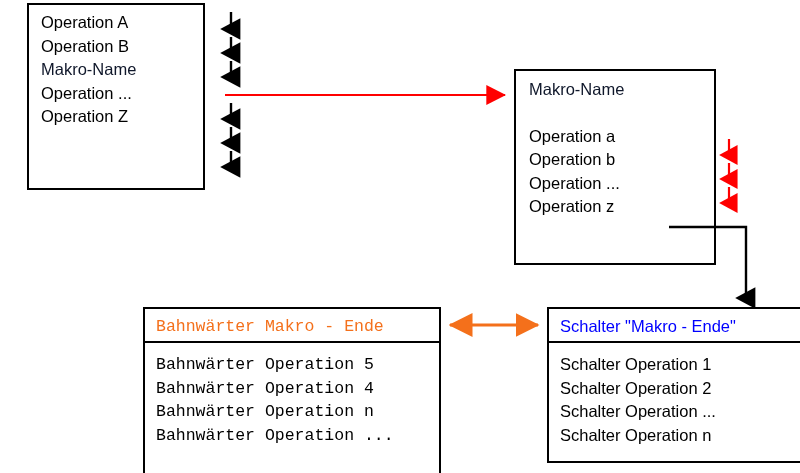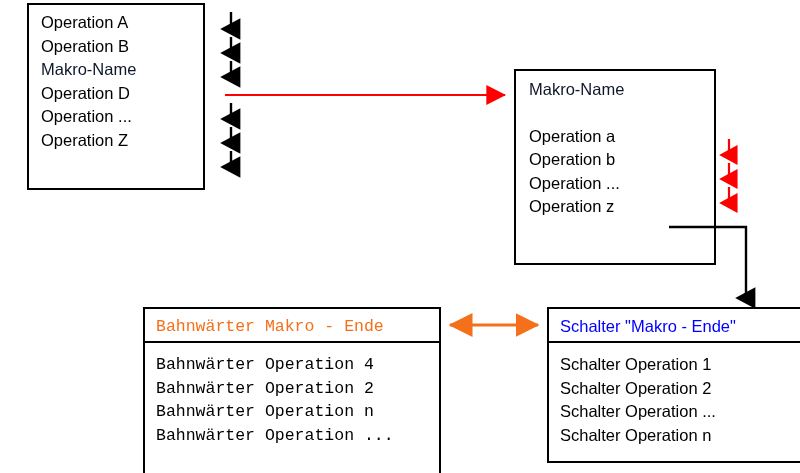--- a/index.html
+++ b/index.html
@@ -63,21 +63,20 @@
 </head>
 <body>
 
 <div id="canvas">
 
   <div class="box" style="left:10px; top:3px; width:178px; height:187px;">
     <div class="box-body" style="top:6px; left:12px;">
       <div class="line-item">Operation A</div>
       <div class="line-item">Operation B</div>
       <div class="line-item red-text">Makro-Name</div>
-      <div class="line-item">Operation D</div>
       <div class="line-item">Operation ...</div>
       <div class="line-item">Operation Z</div>
     </div>
   </div>
 
   <div class="box" style="left:497px; top:69px; width:202px; height:196px;">
     <div class="box-body" style="top:7px; left:13px;">
       <div class="title-line red-text">Makro-Name</div>
       <div style="height:23px;"></div>
       <div class="line-item">Operation a</div>
@@ -86,22 +85,22 @@
       <div class="line-item">Operation z</div>
     </div>
   </div>
 
   <div class="box" style="left:126px; top:307px; width:298px; height:180px;font-family:Liberation Mono, monospace;">
     <div class="box-body" style="top:6px; left:11px;">
       <div class="title-line orange-text">Bahnwärter Makro - Ende</div>
     </div>
     <div class="hdr-divider" style="top:32px;"></div>
     <div class="box-body" style="top:44px; left:11px;">
+      <div class="line-item">Bahnwärter Operation 5</div>
       <div class="line-item">Bahnwärter Operation 4</div>
-      <div class="line-item">Bahnwärter Operation 2</div>
       <div class="line-item">Bahnwärter Operation n</div>
       <div class="line-item">Bahnwärter Operation ...</div>
     </div>
   </div>
 
   <div class="box" style="left:530px; top:307px; width:260px; height:156px;">
     <div class="box-body" style="top:6px; left:11px;">
       <div class="title-line blue-text">Schalter "Makro - Ende"</div>
     </div>
     <div class="hdr-divider" style="top:32px;"></div>

